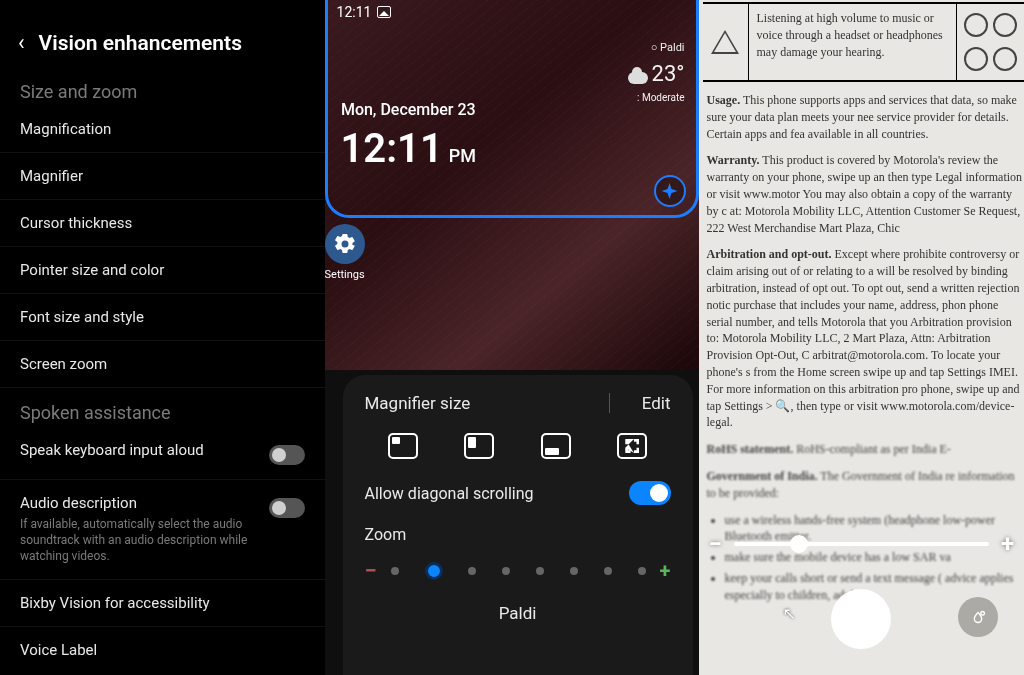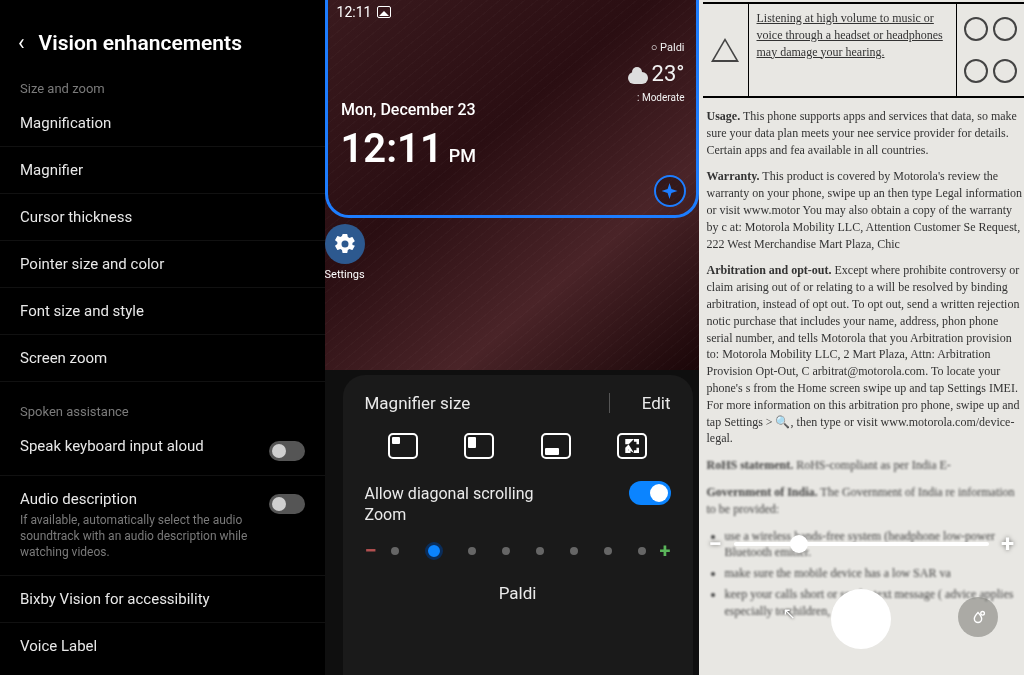--- a/index.html
+++ b/index.html
@@ -27,21 +27,21 @@
     font-size: 22px;
     margin-right: 14px;
   }
   .page-title {
     color: #fff;
     font-size: 21px;
     font-weight: 600;
   }
   .section-label {
     color: #7b7b7b;
-    font-size: 13px;
+    font-size: 18px;
     padding: 6px 20px 4px 20px;
   }
   .setting-item {
     padding: 14px 20px;
     color: #e8e8e8;
     font-size: 15px;
     border-bottom: 1px solid #111;
     display: flex;
     justify-content: space-between;
     align-items: flex-start;
@@ -233,21 +233,21 @@
   .size-opt.f {
     display: flex; align-items: center; justify-content: center;
   }
   .size-opt.f::after {
     content: "";
     width: 14px;
     height: 14px;
     background: #fff;
     clip-path: polygon(0 0, 38% 0, 38% 20%, 20% 20%, 20% 38%, 0 38%, 0 0, 62% 0, 100% 0, 100% 38%, 80% 38%, 80% 20%, 62% 20%, 62% 0, 0 62%, 0 100%, 38% 100%, 38% 80%, 20% 80%, 20% 62%, 0 62%, 62% 100%, 100% 100%, 100% 62%, 80% 62%, 80% 80%, 62% 80%, 62% 100%);
   }
-  .toggle-row { display: flex; justify-content: space-between; align-items: center; font-size: 16px; }
+  .toggle-row { display: flex; justify-content: space-between; align-items: center; font-size: 16px; margin-bottom: 20px; }
   .switch-on {
     width: 42px; height: 24px;
     background: #0b84ff;
     border-radius: 12px;
     position: relative;
   }
   .switch-on::after {
     content: "";
     position: absolute;
     width: 18px; height: 18px;
@@ -273,22 +273,21 @@
     font-family: Georgia, serif;
     color: #333;
     font-size: 12px;
     line-height: 1.4;
     padding: 2px 0 0 4px;
   }
   .doc-hdr {
     display: flex;
     border-bottom: 2px solid #000;
     border-top: 2px solid #000;
-    height: 96px;
-    text-decoration: underline;
+    height: 80px;
   }
   .doc-hdr .warn-cell {
     width: 46px;
     display: flex;
     align-items: center;
     justify-content: center;
     border-right: 1px solid #000;
   }
   .warn-tri {
     width: 0; height: 0;
@@ -424,21 +423,21 @@
   <div class="setting-item">
       <span>Pointer size and color</span>
     </div>
   <div class="setting-item">
       <span>Font size and style</span>
     </div>
   <div class="setting-item">
       <span>Screen zoom</span>
     </div>
 
-  <div class="section-label" style="margin-top:16px">Spoken assistance</div>
+  <div class="section-label" style="margin-top:8px">Spoken assistance</div>
   <div class="setting-item">
     <span class="setting-main">Speak keyboard input aloud</span>
     <span class="switch"></span>
   </div>
   <div class="setting-item">
     <span class="setting-main">
       <span>Audio description</span>
       <div class="setting-sub">If available, automatically select the audio soundtrack with an audio description while watching videos.</div>
     </span>
     <span class="switch"></span>

